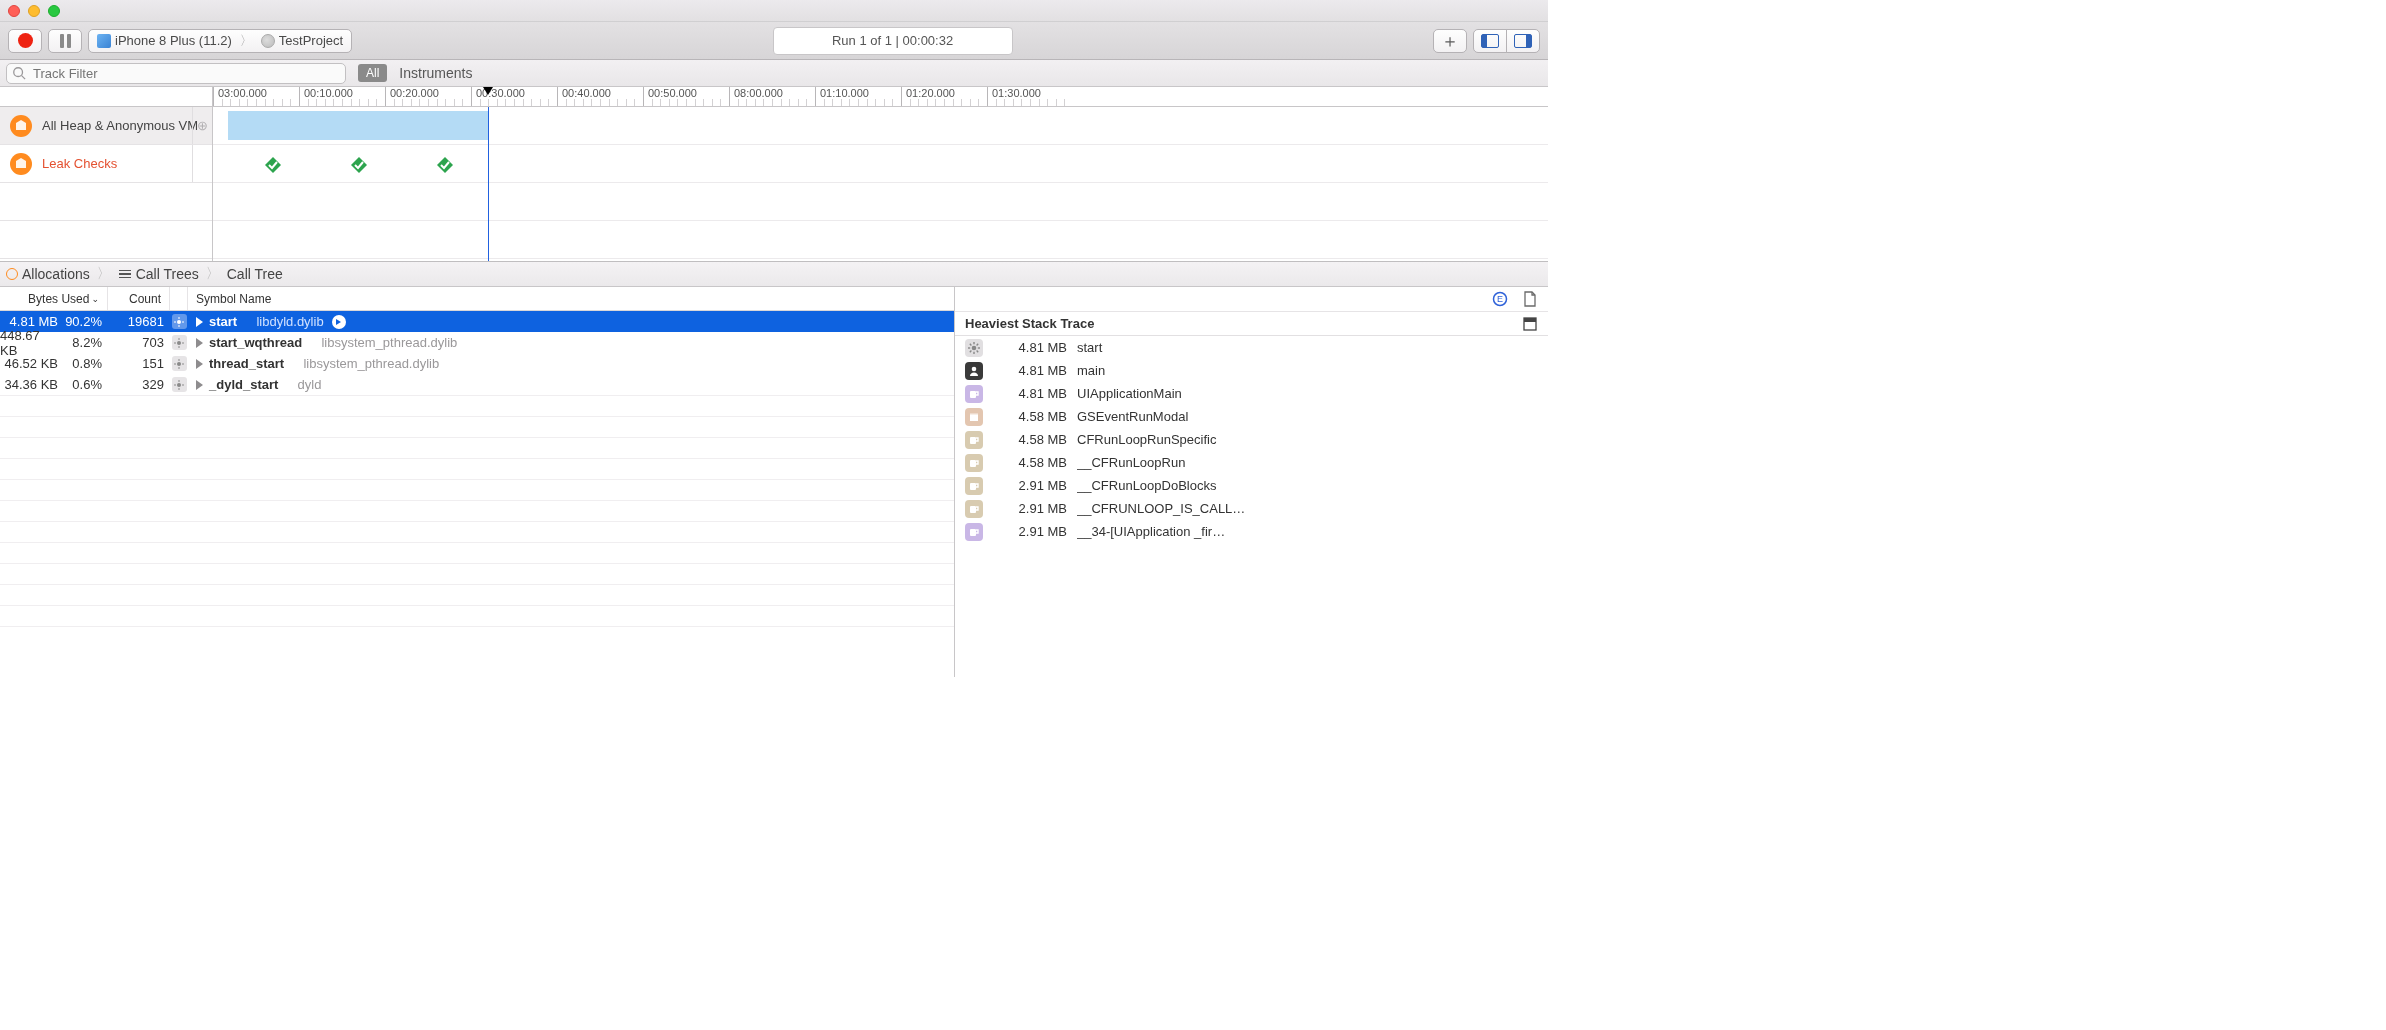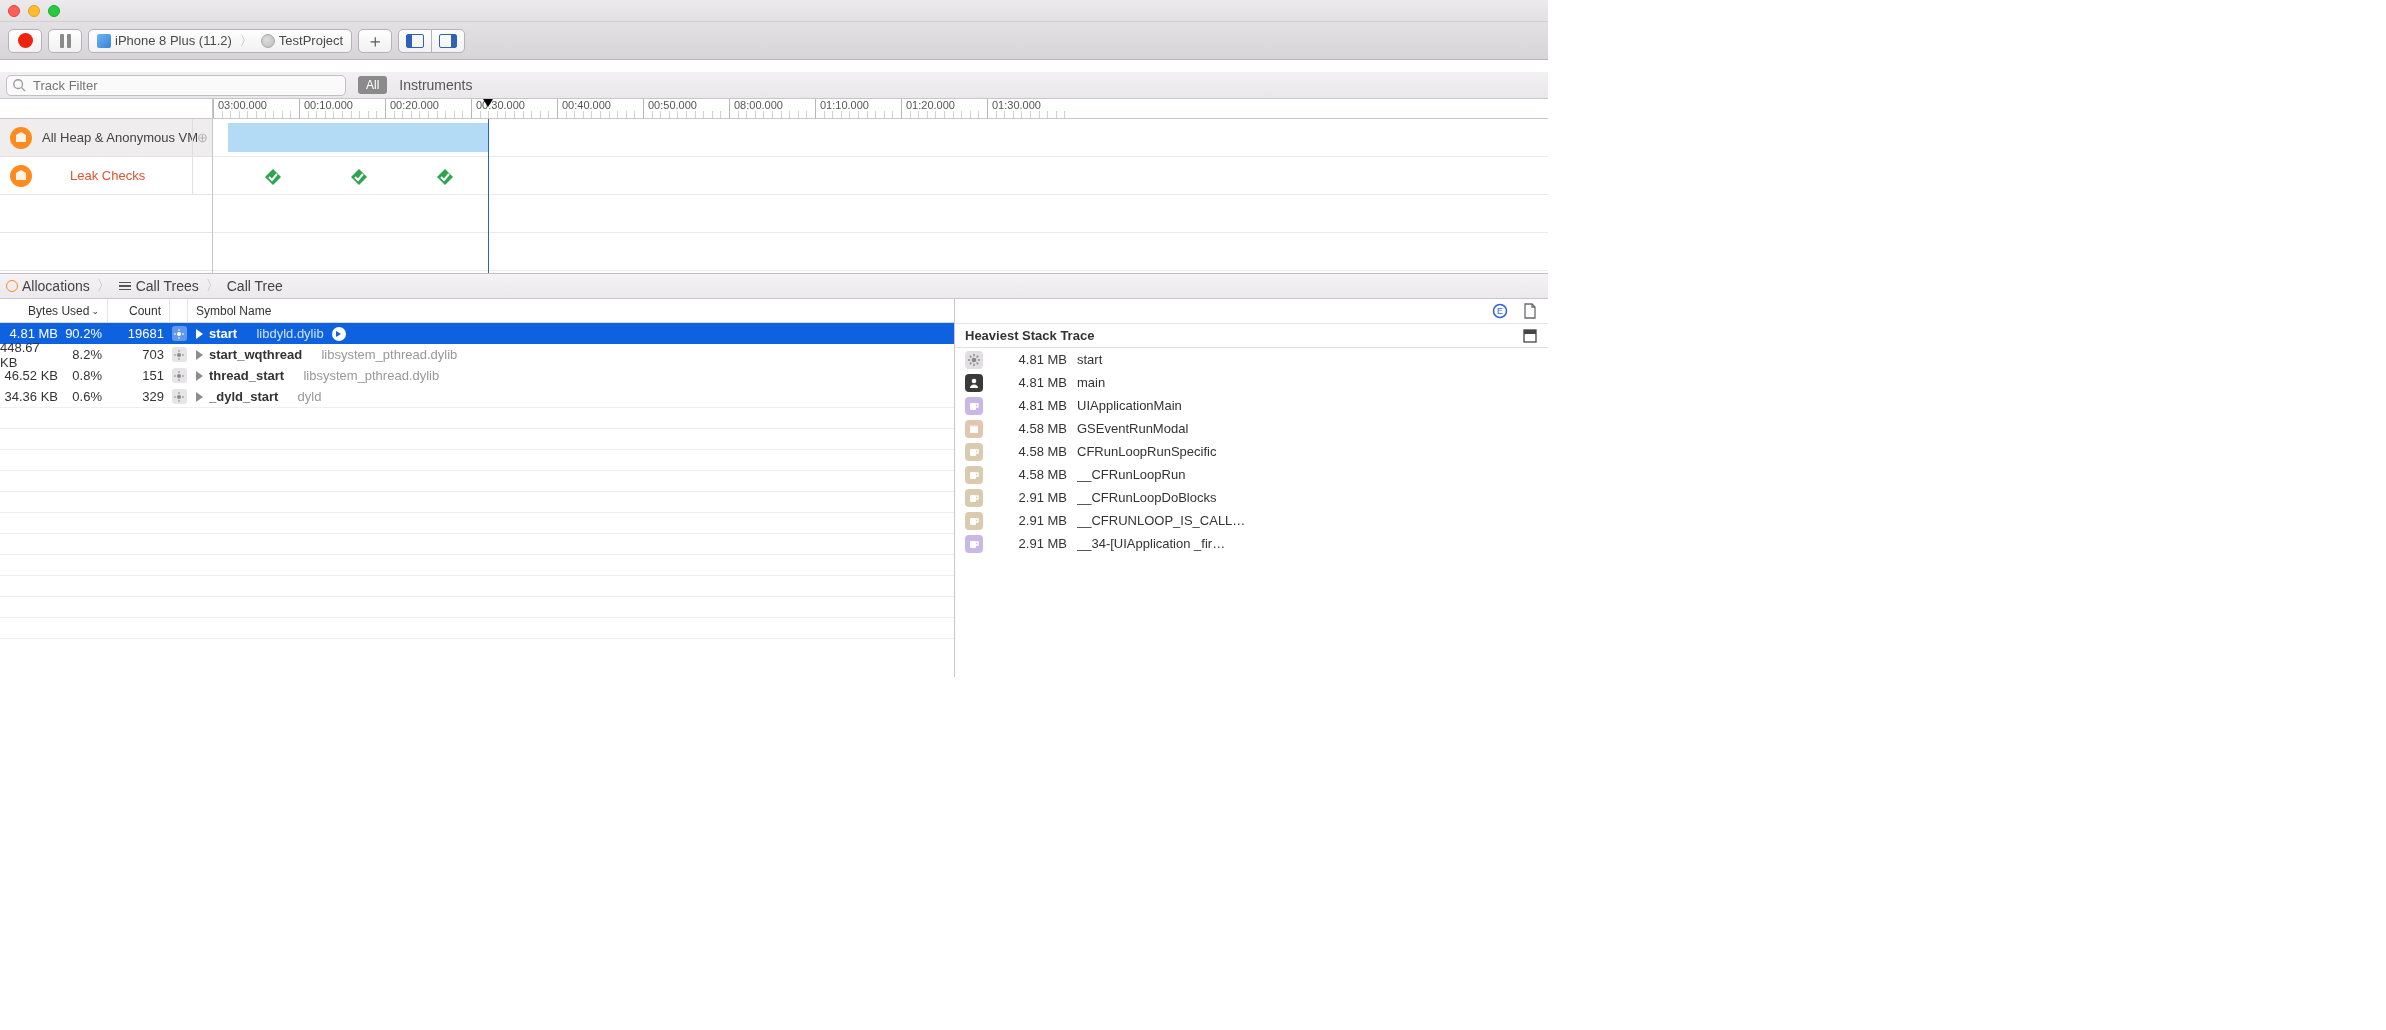--- a/index.html
+++ b/index.html
@@ -102,21 +102,20 @@
 
 
 .filterbar {
   height: 27px;
   background: linear-gradient(#f2f0f2, #e9e7e9);
   border-bottom: 1px solid #c8c6c8;
   display: flex;
   align-items: center;
   padding: 0 6px;
   gap: 12px;
-  margin-top: 12px;
 }
 .track-filter {
   width: 340px;
 }
 .track-filter input {
   width: 100%;
   height: 21px;
   border-radius: 5px;
   border: 1px solid #c2c0c2;
   background: #fafafa;
@@ -159,21 +158,21 @@
 .track-head {
   height: 38px; display:flex; align-items:center; padding: 0 10px;
   border-bottom: 1px solid #e5e3e5; background:#fff;
   gap: 10px; font-size:13px; color:#444;
   position: relative;
 }
 .track-head.sel { background: #efedee; }
 .track-head .gear-stub { position:absolute; right:0; top:0; bottom:0; width:20px; border-left:1px solid #e0dee0; display:flex; align-items:center; justify-content:center; color:#b3b1b3; }
 .track-icon { width:22px; height:22px; border-radius:50%; background:#ff8b1f; display:flex; align-items:center; justify-content:center; }
 .track-icon svg { width:12px; height:12px; fill:#fff; }
-.track-head.leak .lbl { color:#e45131;margin-left:28px; }
+.track-head.leak .lbl { color:#e45131; }
 
 .tracks-right { flex:1; position:relative; overflow:hidden; background:#fff; }
 .playhead-line { position:absolute; top:0; bottom:0; width:1px; background:#2161e0; z-index:5; }
 .track-lane { height:38px; border-bottom:1px solid #eceaec; position:relative; }
 .alloc-fill { position:absolute; left:15px; top:4px; bottom:4px; background:#b4dbf5; }
 .leak-dot { position:absolute; top:11px; width:18px; height:18px; }
 .leak-dot svg { width:100%; height:100%; }
 
 
 .breadcrumb {
@@ -267,20 +266,25 @@
     </div>
 
   <div class="target-selector">
     <span class="phone-icon"></span>
     <span>iPhone 8 Plus (11.2)</span>
     <span class="chev">〉</span>
     <span class="app-icon"></span>
     <span>TestProject</span>
   </div>
 
+  <div style="flex:1; display:flex; justify-content:center;">
+    <div class="runpill">
+      <span>Run 1 of 1  |  00:00:32</span>
+    </div>
+  </div>
 
   <div class="tb-btn">
       <span class="plus-btn">＋</span>
     </div>
   <div class="view-group">
     <div class="tb-btn">
         <span class="view-pane-icon left"></span>
       </div>
     <div class="tb-btn">
         <span class="view-pane-icon right"></span>

